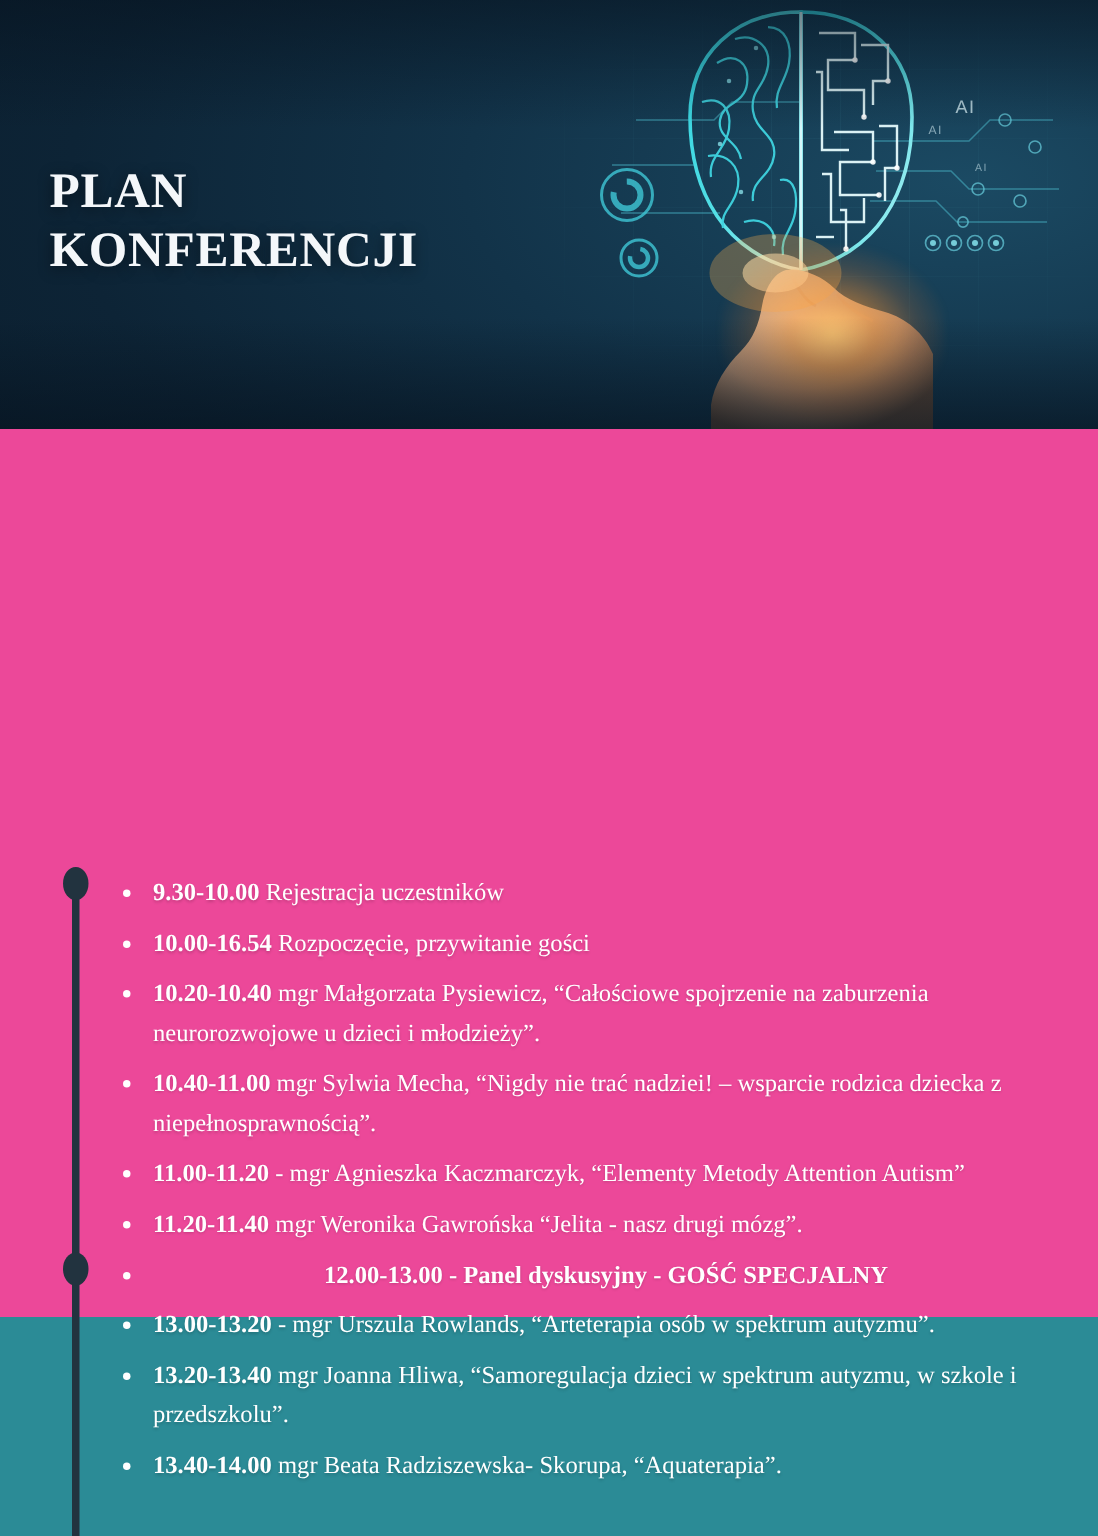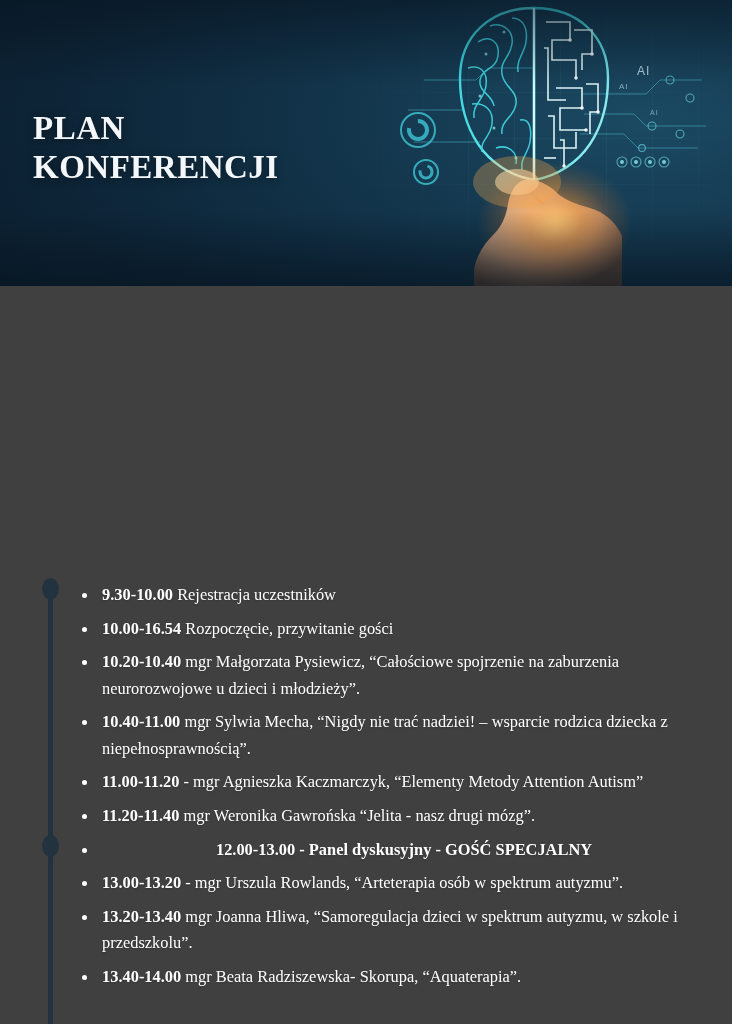--- a/index.html
+++ b/index.html
@@ -84,22 +84,22 @@
     opacity: .82;
   }
   .ai-1 { left: 253px; top: 62px; font-size: 12px; }
   .ai-2 { left: 235px; top: 80px; font-size: 8px; opacity:.6; }
   .ai-3 { left: 266px; top: 107px; font-size: 7px; opacity:.55; }
 
   
   .body-area {
     position: relative;
     width: 732px;
-    height: 738px;
-    background: #404040;
+    height: 592px;
+    background: #ec4899;
   }
   .timeline {
     position: absolute;
     left: 48px;
     top: 296px;
     width: 5px;
     height: 512px;
     background: #22333f;
     border-radius: 3px;
   }

